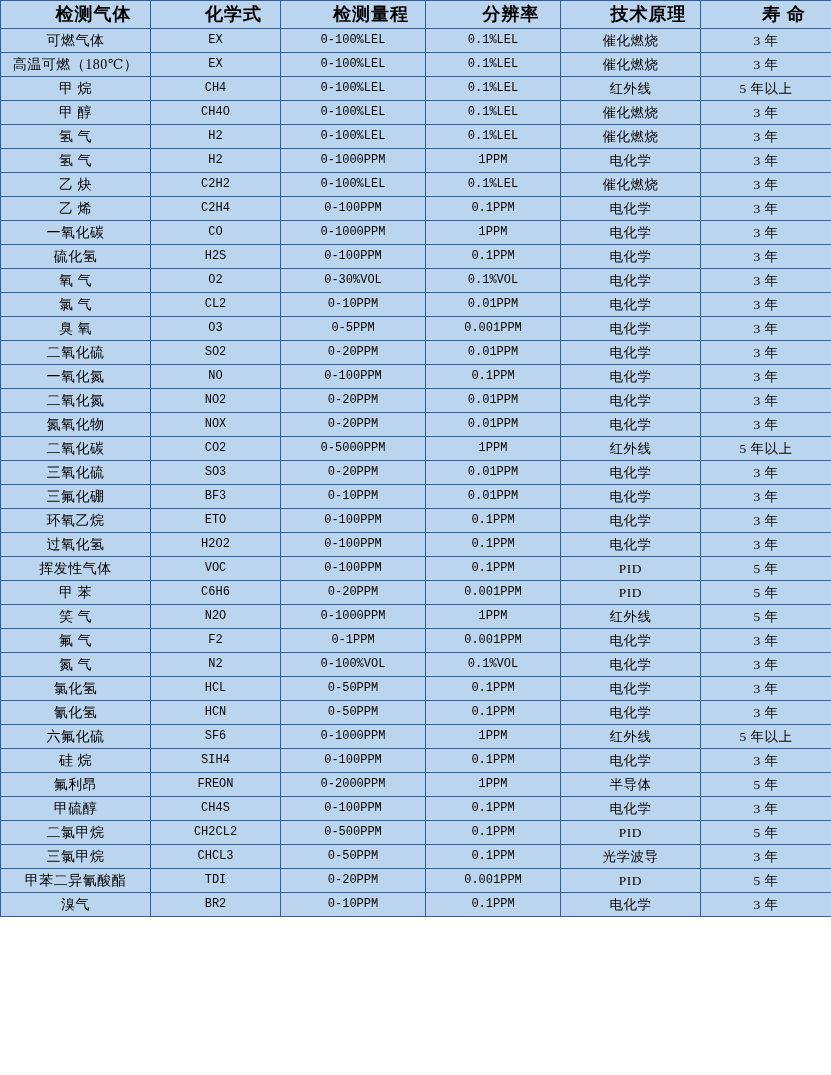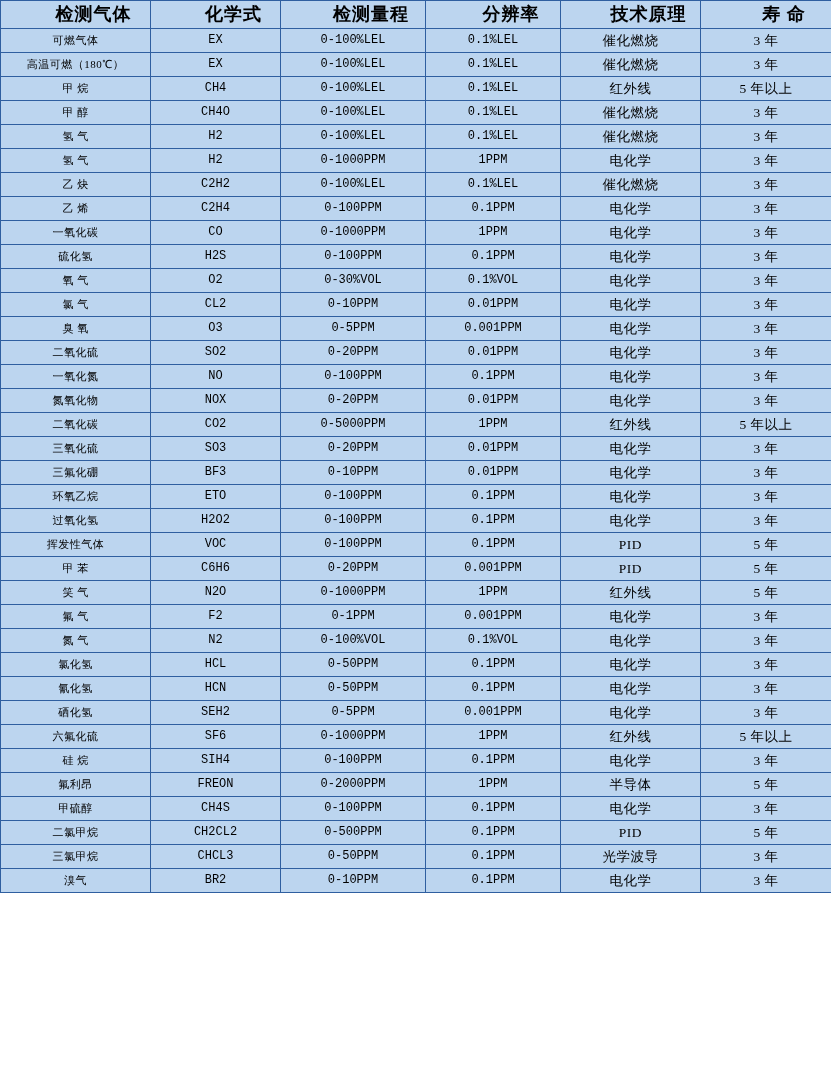--- a/index.html
+++ b/index.html
@@ -43,23 +43,22 @@
     height: 27px;
     line-height: 27px;
     padding-left: 36px;
   }
   #gas-table tbody td {
     font-size: 13px;
     font-weight: normal;
   }
   
   #gas-table tbody td.col-name {
-    font-size: 11px;
+    font-size: 14px;
     letter-spacing: 0.5px;
-    font-family: Liberation Serif, serif;
   }
   
   #gas-table tbody td.col-formula,
   #gas-table tbody td.col-range,
   #gas-table tbody td.col-res {
     font-family: "Liberation Mono", "DejaVu Sans Mono", monospace;
     font-size: 12px;
     letter-spacing: 0px;
   }
   #gas-table tbody td.col-tech,
@@ -205,20 +204,28 @@
       </tr>
       <tr>
         <td class="col-name">一氧化氮</td>
         <td class="col-formula">NO</td>
         <td class="col-range">0-100PPM</td>
         <td class="col-res">0.1PPM</td>
         <td class="col-tech">电化学</td>
         <td class="col-life">3 年</td>
       </tr>
       <tr>
+        <td class="col-name">二氧化氮</td>
+        <td class="col-formula">NO2</td>
+        <td class="col-range">0-20PPM</td>
+        <td class="col-res">0.01PPM</td>
+        <td class="col-tech">电化学</td>
+        <td class="col-life">3 年</td>
+      </tr>
+      <tr>
         <td class="col-name">氮氧化物</td>
         <td class="col-formula">NOX</td>
         <td class="col-range">0-20PPM</td>
         <td class="col-res">0.01PPM</td>
         <td class="col-tech">电化学</td>
         <td class="col-life">3 年</td>
       </tr>
       <tr>
         <td class="col-name">二氧化碳</td>
         <td class="col-formula">CO2</td>
@@ -309,28 +316,20 @@
       </tr>
       <tr>
         <td class="col-name">氰化氢</td>
         <td class="col-formula">HCN</td>
         <td class="col-range">0-50PPM</td>
         <td class="col-res">0.1PPM</td>
         <td class="col-tech">电化学</td>
         <td class="col-life">3 年</td>
       </tr>
       <tr>
-        <td class="col-name">硒化氢</td>
-        <td class="col-formula">SEH2</td>
-        <td class="col-range">0-5PPM</td>
-        <td class="col-res">0.001PPM</td>
-        <td class="col-tech">电化学</td>
-        <td class="col-life">3 年</td>
-      </tr>
-      <tr>
         <td class="col-name">六氟化硫</td>
         <td class="col-formula">SF6</td>
         <td class="col-range">0-1000PPM</td>
         <td class="col-res">1PPM</td>
         <td class="col-tech">红外线</td>
         <td class="col-life">5 年以上</td>
       </tr>
       <tr>
         <td class="col-name">硅 烷</td>
         <td class="col-formula">SIH4</td>
@@ -363,20 +362,28 @@
         <td class="col-tech">PID</td>
         <td class="col-life">5 年</td>
       </tr>
       <tr>
         <td class="col-name">三氯甲烷</td>
         <td class="col-formula">CHCL3</td>
         <td class="col-range">0-50PPM</td>
         <td class="col-res">0.1PPM</td>
         <td class="col-tech">光学波导</td>
         <td class="col-life">3 年</td>
+      </tr>
+      <tr>
+        <td class="col-name">甲苯二异氰酸酯</td>
+        <td class="col-formula">TDI</td>
+        <td class="col-range">0-20PPM</td>
+        <td class="col-res">0.001PPM</td>
+        <td class="col-tech">PID</td>
+        <td class="col-life">5 年</td>
       </tr>
       <tr>
         <td class="col-name">溴气</td>
         <td class="col-formula">BR2</td>
         <td class="col-range">0-10PPM</td>
         <td class="col-res">0.1PPM</td>
         <td class="col-tech">电化学</td>
         <td class="col-life">3 年</td>
       </tr>
     </tbody>

